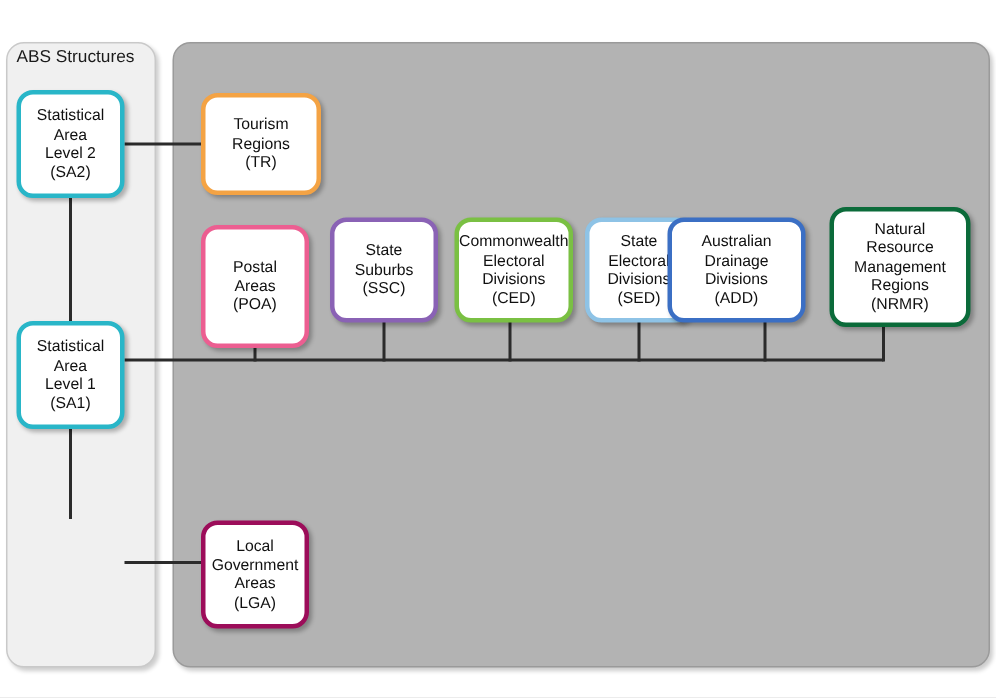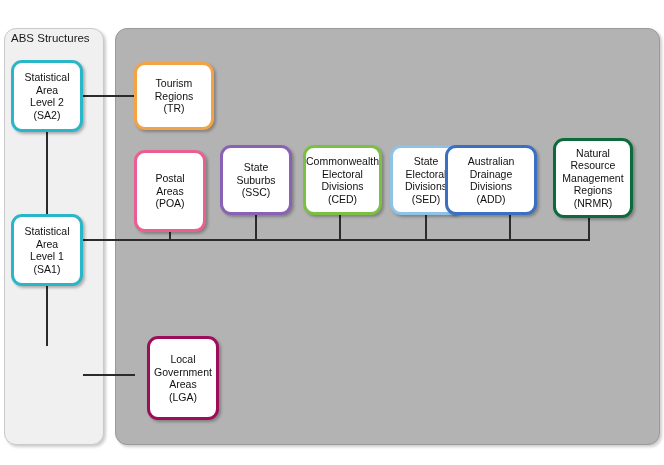--- a/index.html
+++ b/index.html
@@ -118,28 +118,28 @@
 (SED)</span>
   </div>
 
   <div class="node" id="node-add" style="left:445px;top:145px;width:92px;height:70px;border-color:#3b6fc4;">
     <span class="lbl">Australian
 Drainage
 Divisions
 (ADD)</span>
   </div>
 
-  <div class="node" id="node-nrmr" style="left:553px;top:138px;width:80px;height:80px;border-color:#0b6b3a;">
+  <div class="node" id="node-nrmr" style="left:553px;top:138px;width:94px;height:80px;border-color:#0b6b3a;">
     <span class="lbl">Natural
 Resource
 Management
 Regions
 (NRMR)</span>
   </div>
 
-  <div class="node" id="node-lga" style="left:134px;top:336px;width:72px;height:84px;border-color:#9c0d5a;margin-left:13px;">
+  <div class="node" id="node-lga" style="left:134px;top:347px;width:72px;height:72px;border-color:#9c0d5a;">
     <span class="lbl">Local
 Government
 Areas
 (LGA)</span>
   </div>
 
 </div>
 
 </body></html>

